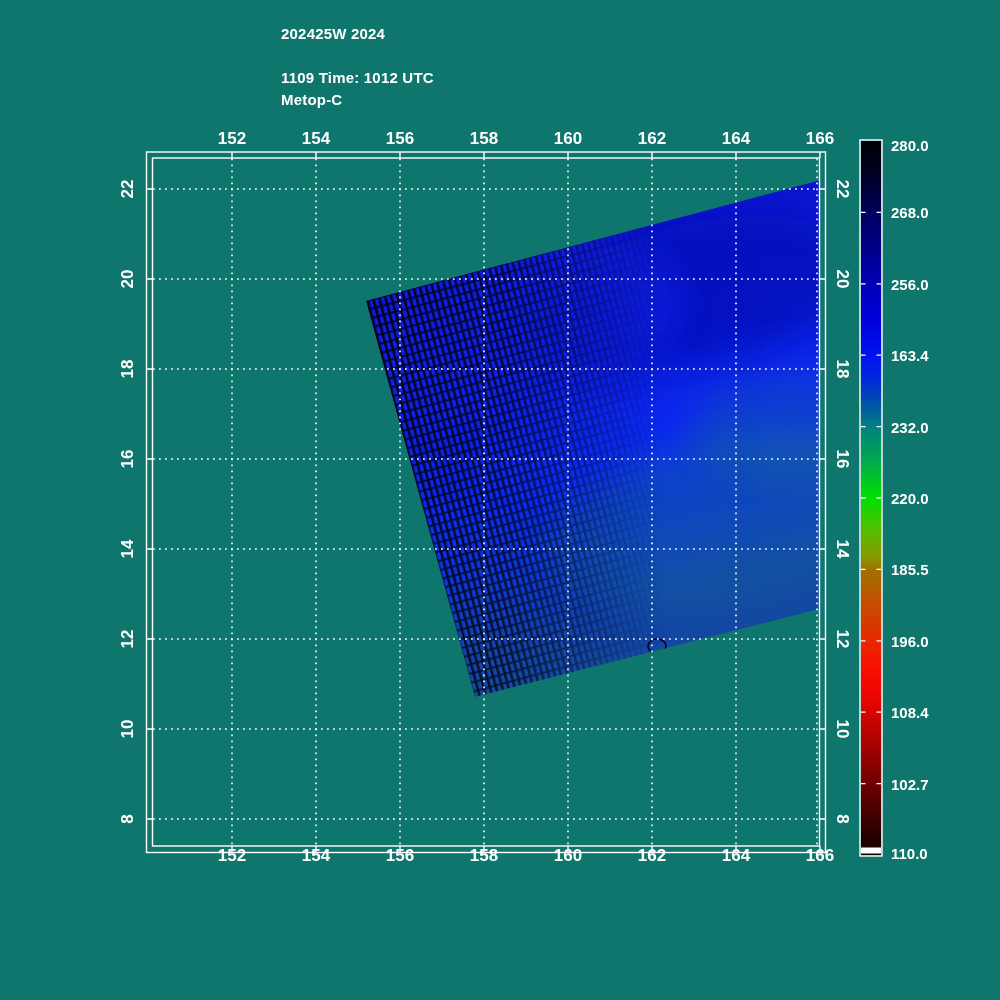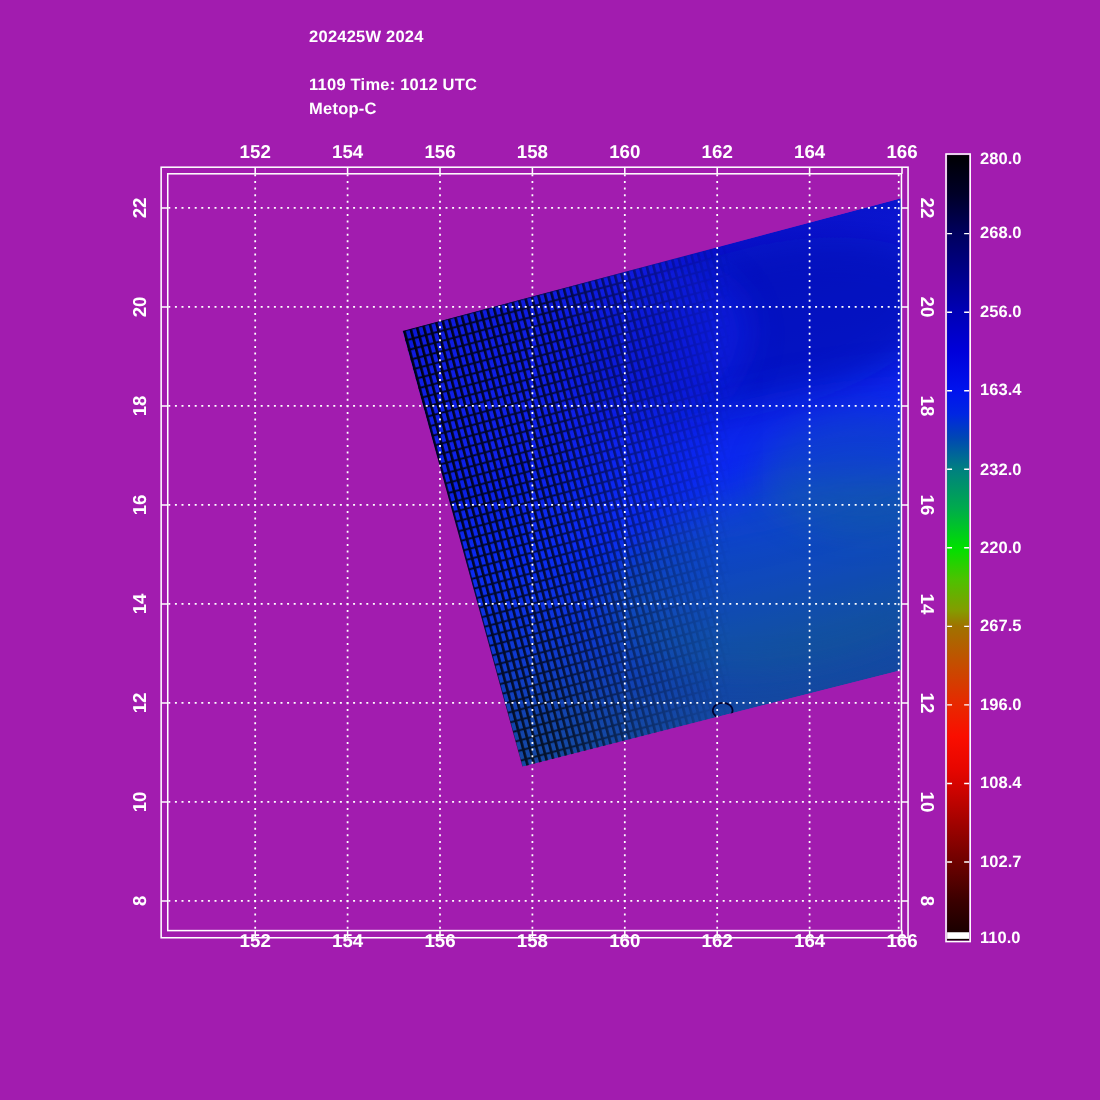--- a/index.html
+++ b/index.html
@@ -1,16 +1,16 @@
 <!DOCTYPE html>
 <html><head>
 <meta charset="utf-8">
 <style>
   html,body{margin:0;padding:0;background:#000;}
-  #canvas{position:relative;width:1000px;height:1000px;background:#a21caf;overflow:hidden;
+  #canvas{position:relative;width:1000px;height:1000px;background:#0f766e;overflow:hidden;
           font-family:"Liberation Sans",sans-serif;}
   #plot-svg{position:absolute;left:0;top:0;}
   .title-line{position:absolute;left:281px;color:#fff;font:700 15px "Liberation Sans",sans-serif;
               letter-spacing:0.2px;white-space:pre;}
   .tl{position:absolute;color:#fff;font:700 17px "Liberation Sans",sans-serif;}
   .xt{top:139px;transform:translate(-50%,-50%);}
   .xb{top:856px;transform:translate(-50%,-50%);}
   .yl{left:128px;transform:translate(-50%,-50%) rotate(-90deg);}
   .yr{left:842px;transform:translate(-50%,-50%) rotate(90deg);}
   .cbl{position:absolute;left:891px;color:#fff;font:700 15px "Liberation Sans",sans-serif;
@@ -154,19 +154,19 @@
   <span class="tl yr" style="top:639px">12</span>
   <span class="tl yr" style="top:729px">10</span>
   <span class="tl yr" style="top:819px">8</span>
 
   <span class="cbl" style="top:145px">280.0</span>
   <span class="cbl" style="top:212px">268.0</span>
   <span class="cbl" style="top:284px">256.0</span>
   <span class="cbl" style="top:355px">163.4</span>
   <span class="cbl" style="top:427px">232.0</span>
   <span class="cbl" style="top:498px">220.0</span>
-  <span class="cbl" style="top:569px">267.5</span>
+  <span class="cbl" style="top:569px">185.5</span>
   <span class="cbl" style="top:641px">196.0</span>
   <span class="cbl" style="top:712px">108.4</span>
   <span class="cbl" style="top:784px">102.7</span>
   <span class="cbl" style="top:853px">110.0</span>
 
 </div>
 
 </body></html>

